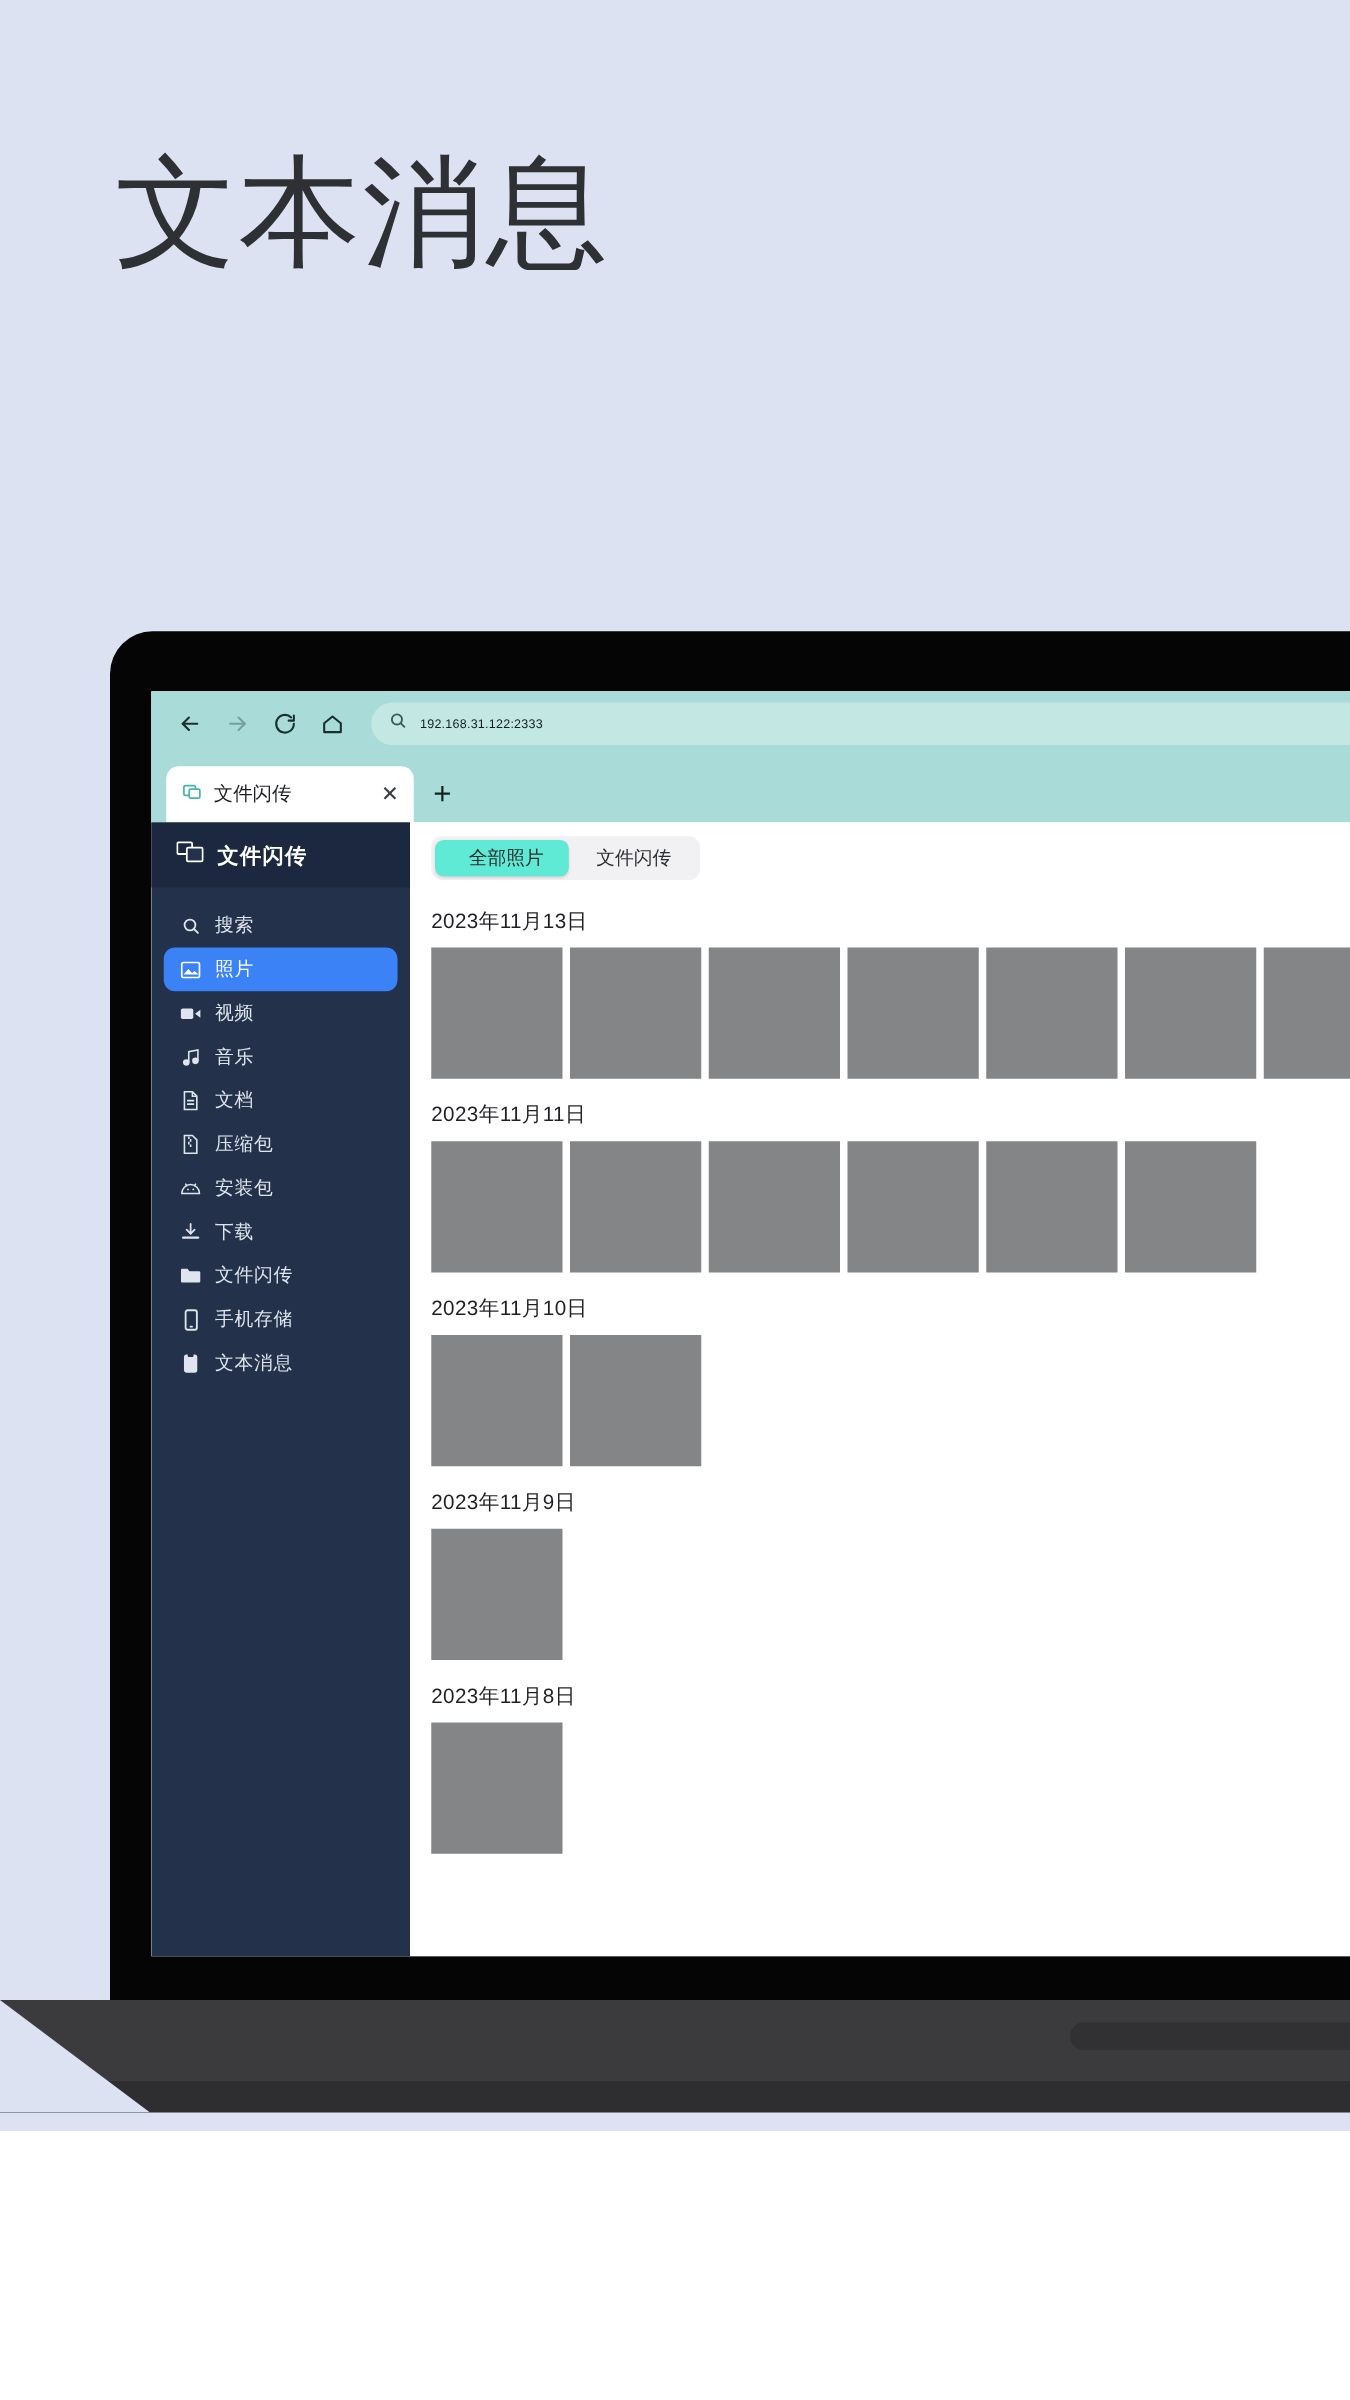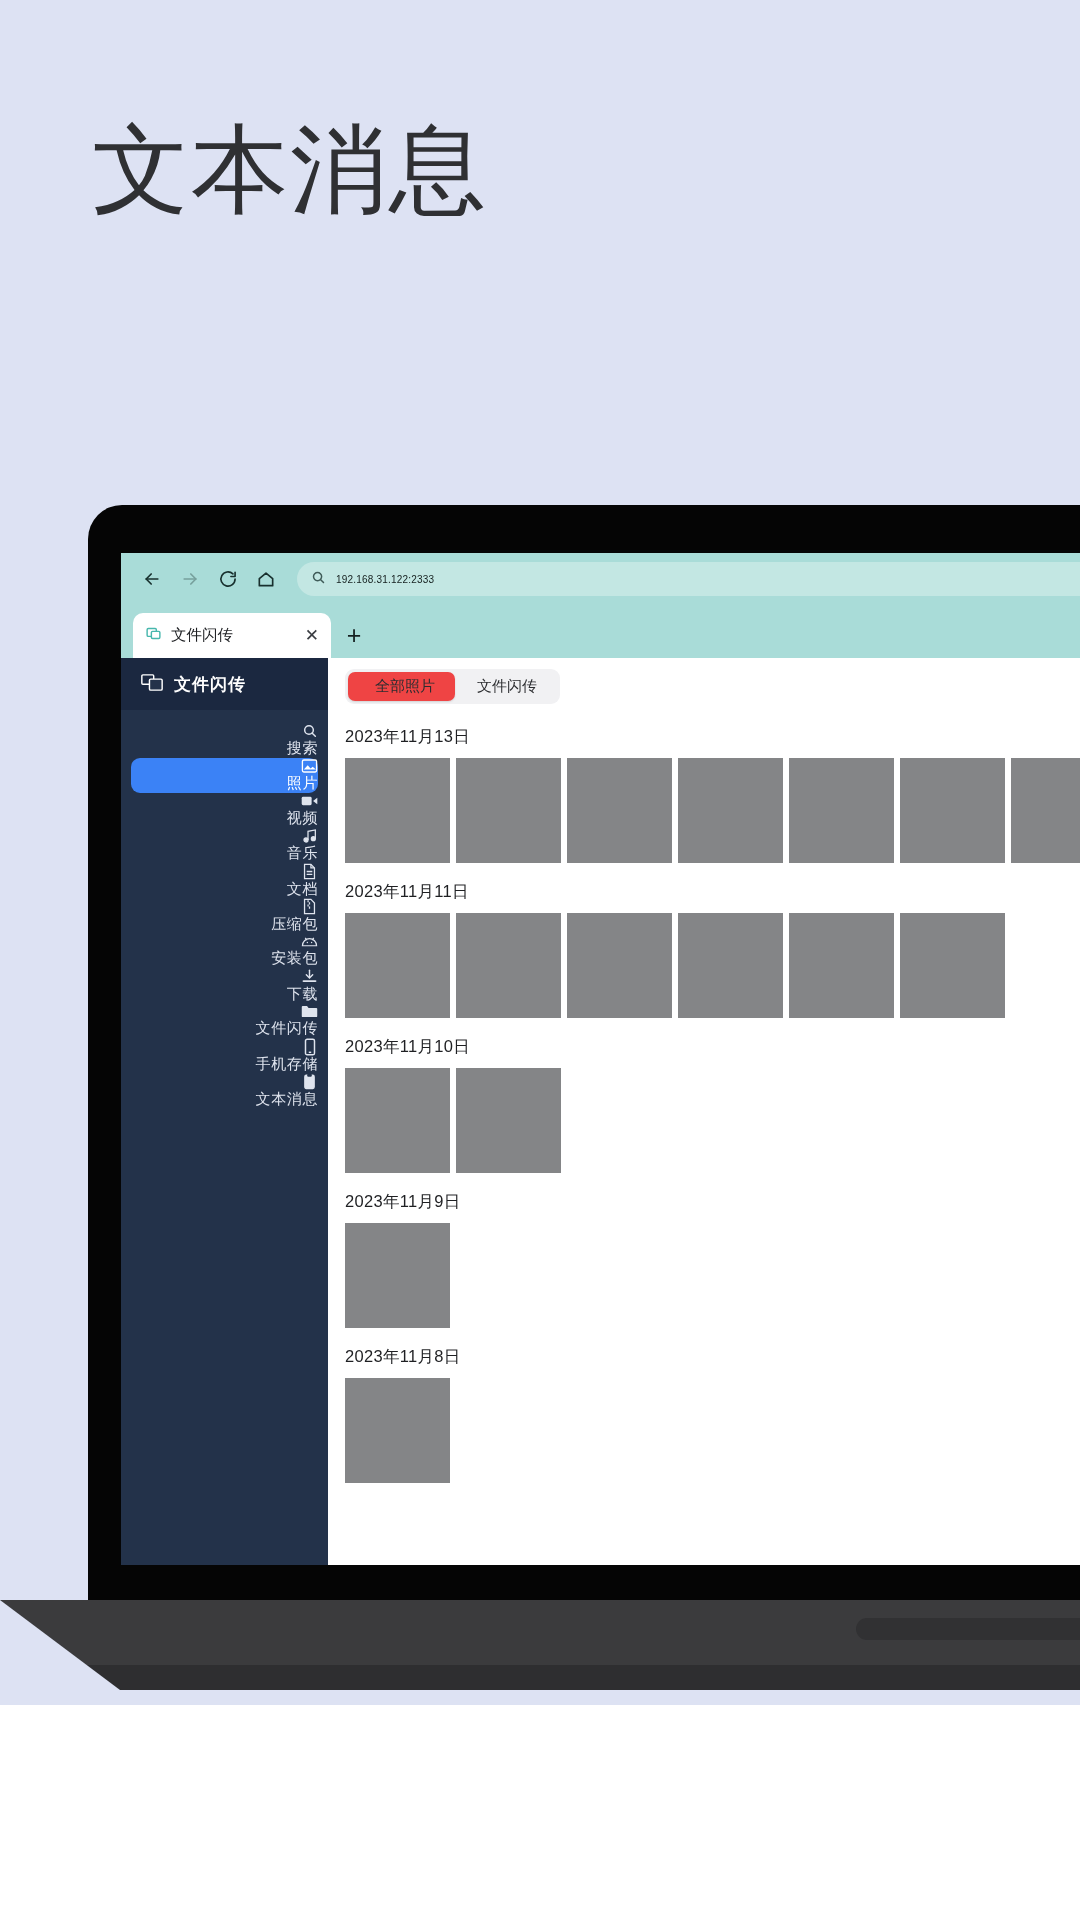--- a/index.html
+++ b/index.html
@@ -108,22 +108,22 @@
   }
   .brand{
     height:52px; flex:0 0 52px; background:#1b2840;
     display:flex; align-items:center; gap:11px; padding-left:20px;
   }
   .brand .bname{
     font-size:17px; font-weight:bold; color:#ffffff; letter-spacing:1px;
   }
   .navlist{ padding:13px 10px 0 10px; display:flex; flex-direction:column; }
   .navitem{
-    height:35px; display:flex; align-items:flex-end; 
-    padding-left:13px; border-radius:9px; margin-bottom:0px;flex-direction:column;
+    height:35px; display:flex; align-items:center; gap:11px;
+    padding-left:13px; border-radius:9px; margin-bottom:0px;
   }
   .navitem .nlabel{ font-size:15px; color:#dfe4ee; letter-spacing:.6px; }
   .navitem.active{ background:#3b82f6; }
   .navitem.active .nlabel{ color:#ffffff; }
   .navitem .nicon{ width:17px; height:17px; display:flex; align-items:center; justify-content:center; }
   .navitem .nicon svg{ display:block; }
 
   .content{
     flex:1 1 auto; background:#ffffff; position:relative; overflow:hidden;
   }
@@ -131,21 +131,21 @@
     height:56px; display:flex; align-items:center; padding-left:17px;
   }
   .segment{
     background:#f1f1f3; border-radius:9px; padding:3px;
     display:flex; gap:2px;
   }
   .seg{
     padding:0 20px; height:29px; display:flex; align-items:center;
     font-size:15px; color:#2c2d30; border-radius:7px; white-space:nowrap;
   }
-  .seg.on{ background:#ef4444; box-shadow:0 1px 2px rgba(0,0,0,.13);padding-left:27px; }
+  .seg.on{ background:#5eead4; box-shadow:0 1px 2px rgba(0,0,0,.13);padding-left:27px; }
 
   .grid-scroll{ padding:0 0 0 17px; }
   .dgroup{ margin-bottom:6px; }
   .dtitle{
     font-size:16.5px; color:#1f2023; padding:12px 0 10px 0; letter-spacing:.3px;
   }
   .tiles{ display:flex; gap:6px; }
   .tile{
     width:105px; height:105px; background:#848587; flex:0 0 auto;
   }

